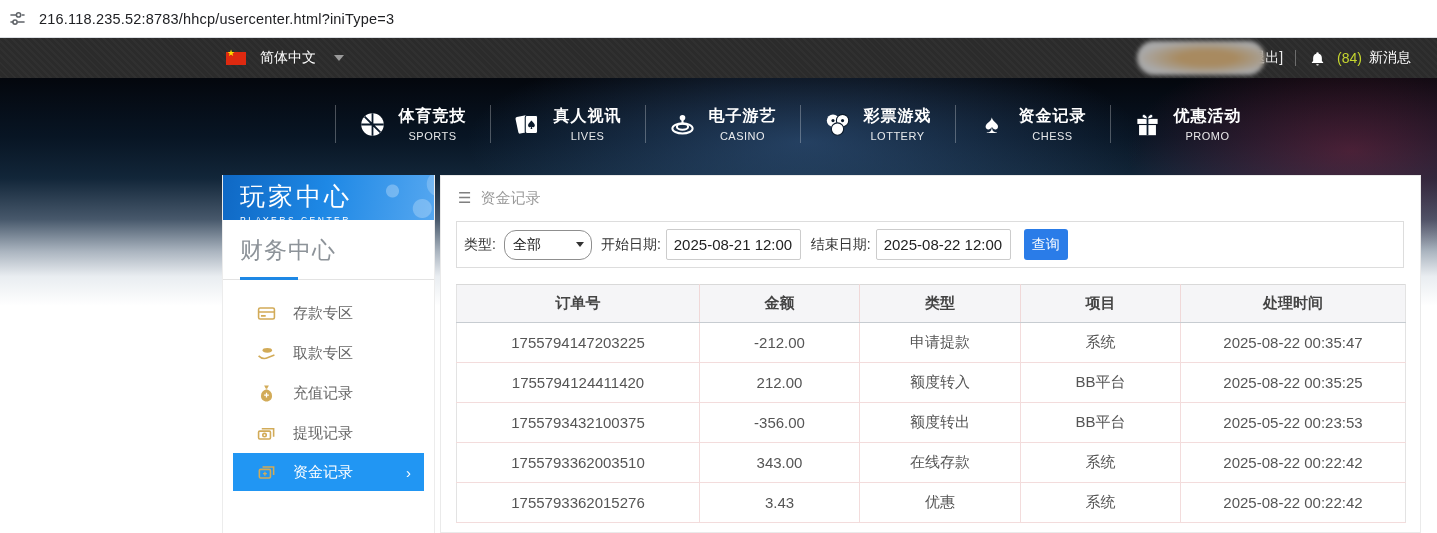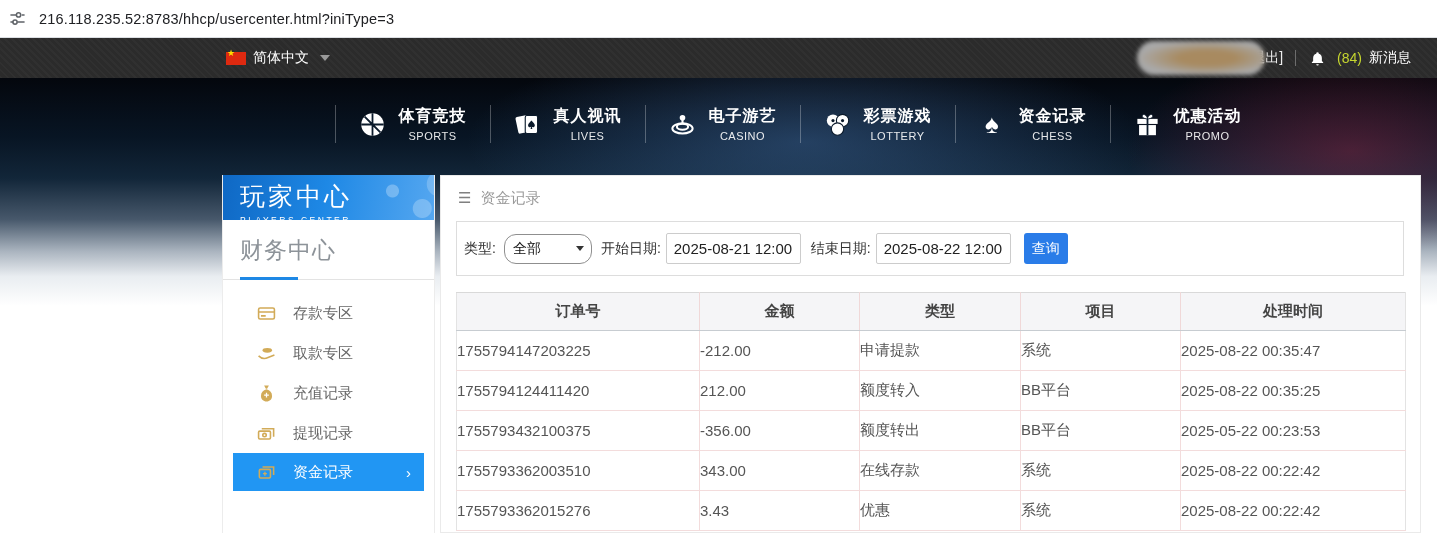--- a/index.html
+++ b/index.html
@@ -9,21 +9,21 @@
 
   
   .browser-bar { position:absolute; left:0; top:0; width:1437px; height:38px;
     background:#fff; border-bottom:1px solid #dcdfe3; display:flex; align-items:center; padding-left:9px; }
   .tune-icon { width:17px; height:17px; flex:0 0 auto; }
   .url-text { margin-left:13px; font-size:14.5px; color:#202124; letter-spacing:.2px; }
 
   
   .topstrip { position:absolute; left:0; top:38px; width:1437px; height:40px; background:#2b2b2b;
     background-image:repeating-linear-gradient(45deg, rgba(255,255,255,.025) 0 2px, transparent 2px 5px); }
-  .lang { position:absolute; left:226px; top:0; height:40px; display:flex; align-items:center; gap:7px;
+  .lang { position:absolute; left:226px; top:0; height:40px; display:flex; align-items:center; gap:14px;
     color:#fff; font-size:14px; cursor:default; }
   .flag { width:20px; height:13px; background:#de2910; position:relative; display:inline-block; }
   .flag::after { content:"★"; position:absolute; left:1px; top:-4px; color:#ffde00; font-size:9px; }
   .caret-down { width:0; height:0; border-left:5px solid transparent; border-right:5px solid transparent;
     border-top:6px solid #9a9a9a; margin-left:4px; }
   .top-right { position:absolute; right:26px; top:0; height:40px; display:flex; align-items:center; }
   .redacted { width:128px; height:34px; border-radius:17px; margin-right:-14px; position:relative; z-index:2;
     background:radial-gradient(ellipse at 55% 50%, #a88a60 0 28%, #a9a9a9 70%); filter:blur(2px); }
   .logout { color:#eee; font-size:14px; margin-right:12px; position:relative; z-index:1; }
   .tr-div { width:1px; height:16px; background:#6d6d6d; margin-right:14px; }
@@ -69,37 +69,37 @@
   .side-ico { width:19px; height:19px; margin-right:17px; color:#d2ab58; flex:0 0 auto; }
   .side-ico svg { width:19px; height:19px; display:block; }
   .side-item.active { background:#2196f3; color:#fff; margin:0 10px; padding-left:24px; height:38px; }
   .side-item.active .chev { position:absolute; right:13px; font-size:15px; color:#fff; }
 
   
   .main { position:absolute; left:440px; top:175px; width:981px; height:358px; background:#fff;
     border:1px solid #eaeaea; }
   .main-title { height:44px; display:flex; align-items:center; padding-left:17px; color:#999; font-size:15px; }
   .burger { font-size:15px; color:#808080; margin-right:9px; }
-  .filter-box { margin:1px 16px 0 15px; border:1px solid #ddd; height:55px; display:flex;
+  .filter-box { margin:1px 16px 0 15px; border:1px solid #ddd; height:47px; display:flex;
     align-items:center; padding-left:7px; font-size:14px; color:#333; }
   .f-label { white-space:nowrap; }
   .f-select { width:88px; height:30px; border:1px solid #8f8f8f; border-radius:12px; margin:0 9px 0 8px;
     display:flex; align-items:center; padding:0 8px; font-size:14px; color:#111; position:relative;
     background:#fff; cursor:pointer; }
   .f-select .sel-caret { position:absolute; right:7px; width:0; height:0; border-left:4.5px solid transparent;
     border-right:4.5px solid transparent; border-top:5.5px solid #333; }
   .f-input { width:135px; height:31px; border:1px solid #ccc; border-radius:2px; margin:0 10px 0 5px;
     font-size:15px; color:#222; padding:0 7px; font-family:"Liberation Sans",sans-serif; }
   .f-btn { width:44px; height:31px; background:#2a7ce8; border:none; border-radius:3px; color:#fff;
     font-size:14px; margin-left:3px; cursor:pointer; font-family:"Liberation Sans",sans-serif; }
 
   table.rec { margin:16px 16px 0 15px; border-collapse:collapse; width:949px; table-layout:fixed; }
   table.rec th { background:#f5f5f7; height:38px; font-size:15px; color:#444; font-weight:bold;
     border:1px solid #f0d8d8; border-top:1px solid #d9d9d9; border-bottom:1px solid #c7ccd1; }
-  table.rec td { height:40px; font-size:15px; color:#555; border:1px solid #f3dcdc; }
+  table.rec td { height:40px; text-align:center; font-size:15px; color:#555; border:1px solid #f3dcdc; }
   table.rec th:first-child, table.rec td:first-child { border-left:1px solid #e3e3e3; }
   table.rec th:last-child, table.rec td:last-child { border-right:1px solid #e3e3e3; }
 </style>
 </head>
 <body>
 
 <div class="browser-bar">
   <svg class="tune-icon" viewBox="0 0 24 24">
     <g fill="none" stroke="#5f6368" stroke-width="2.2">
       <path d="M2 7h8M18 7h4M2 17h4M12 17h10"></path>

